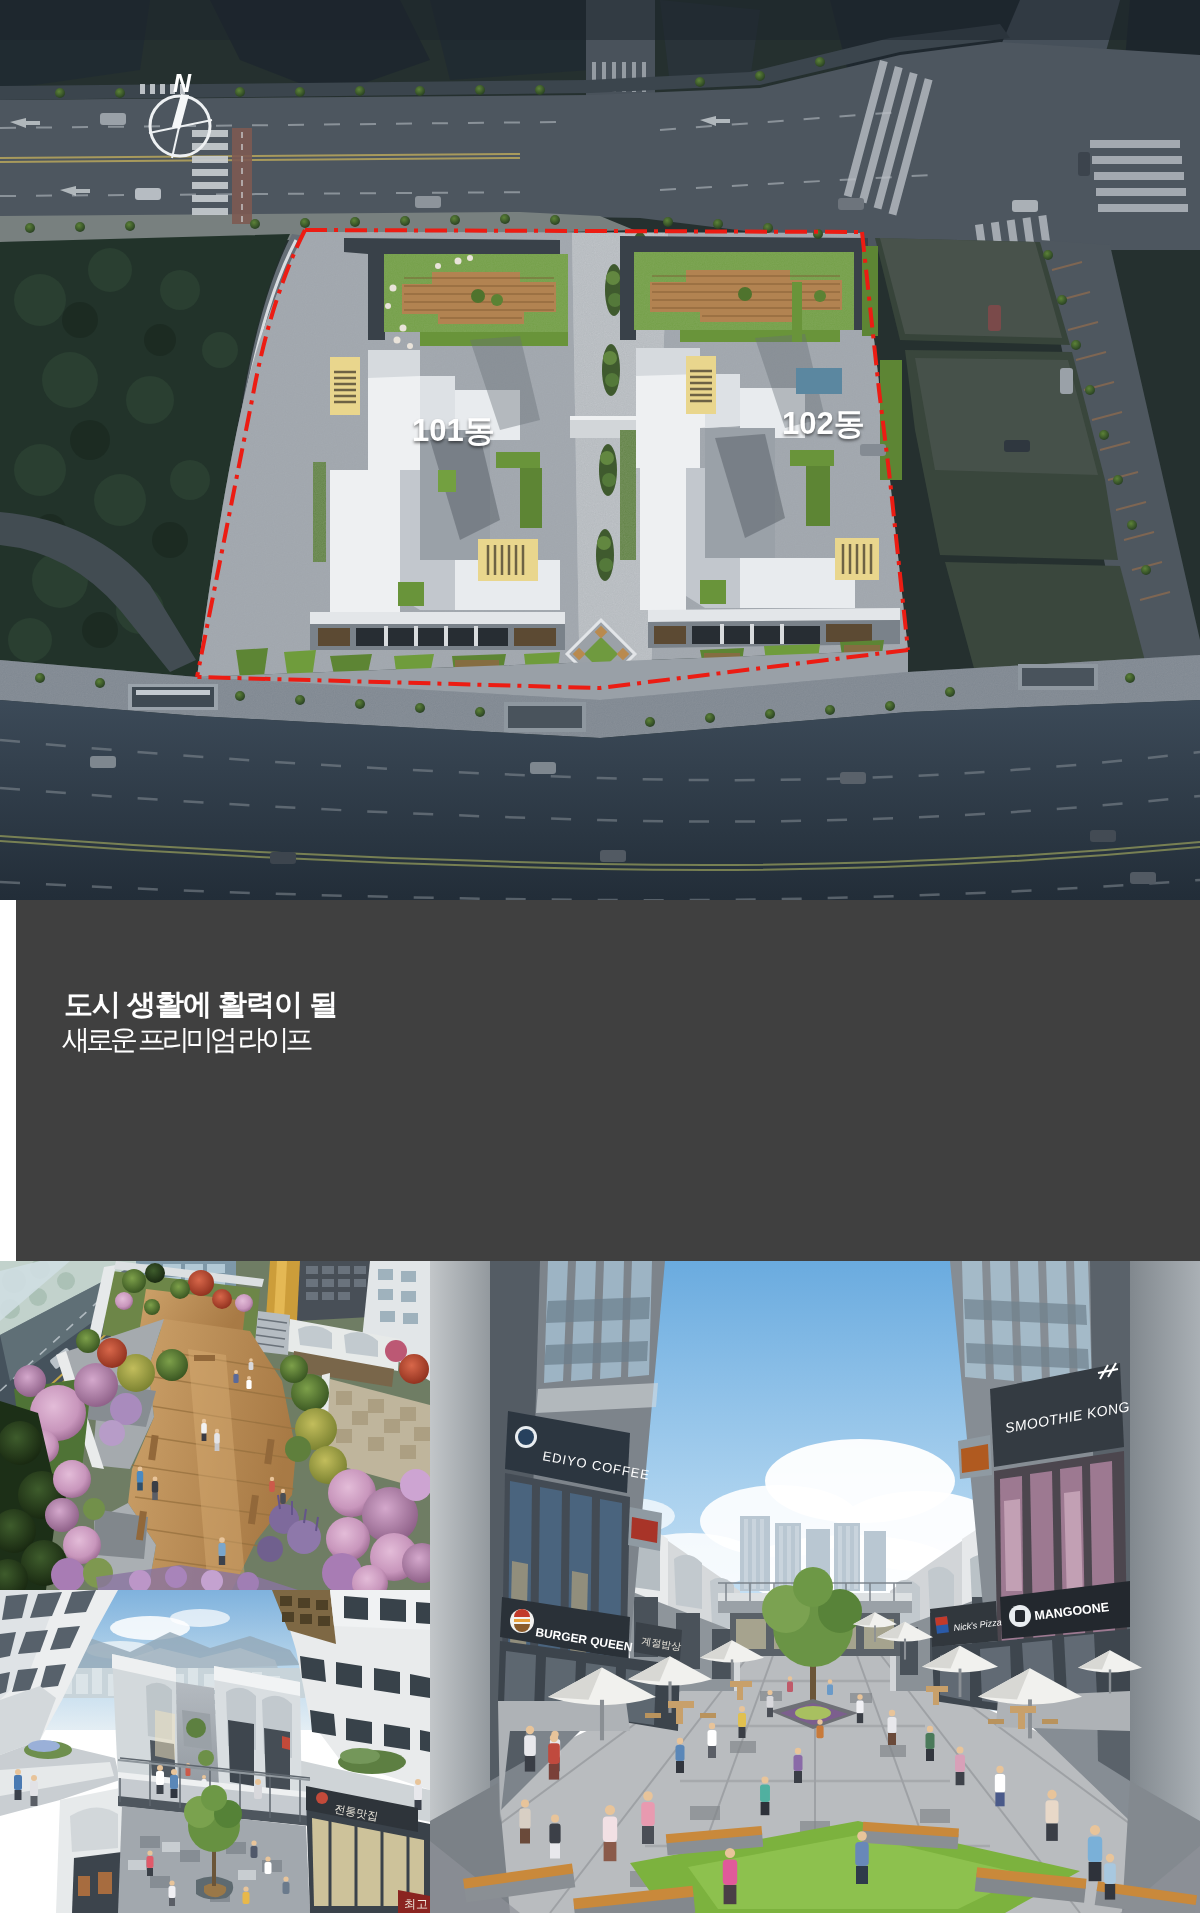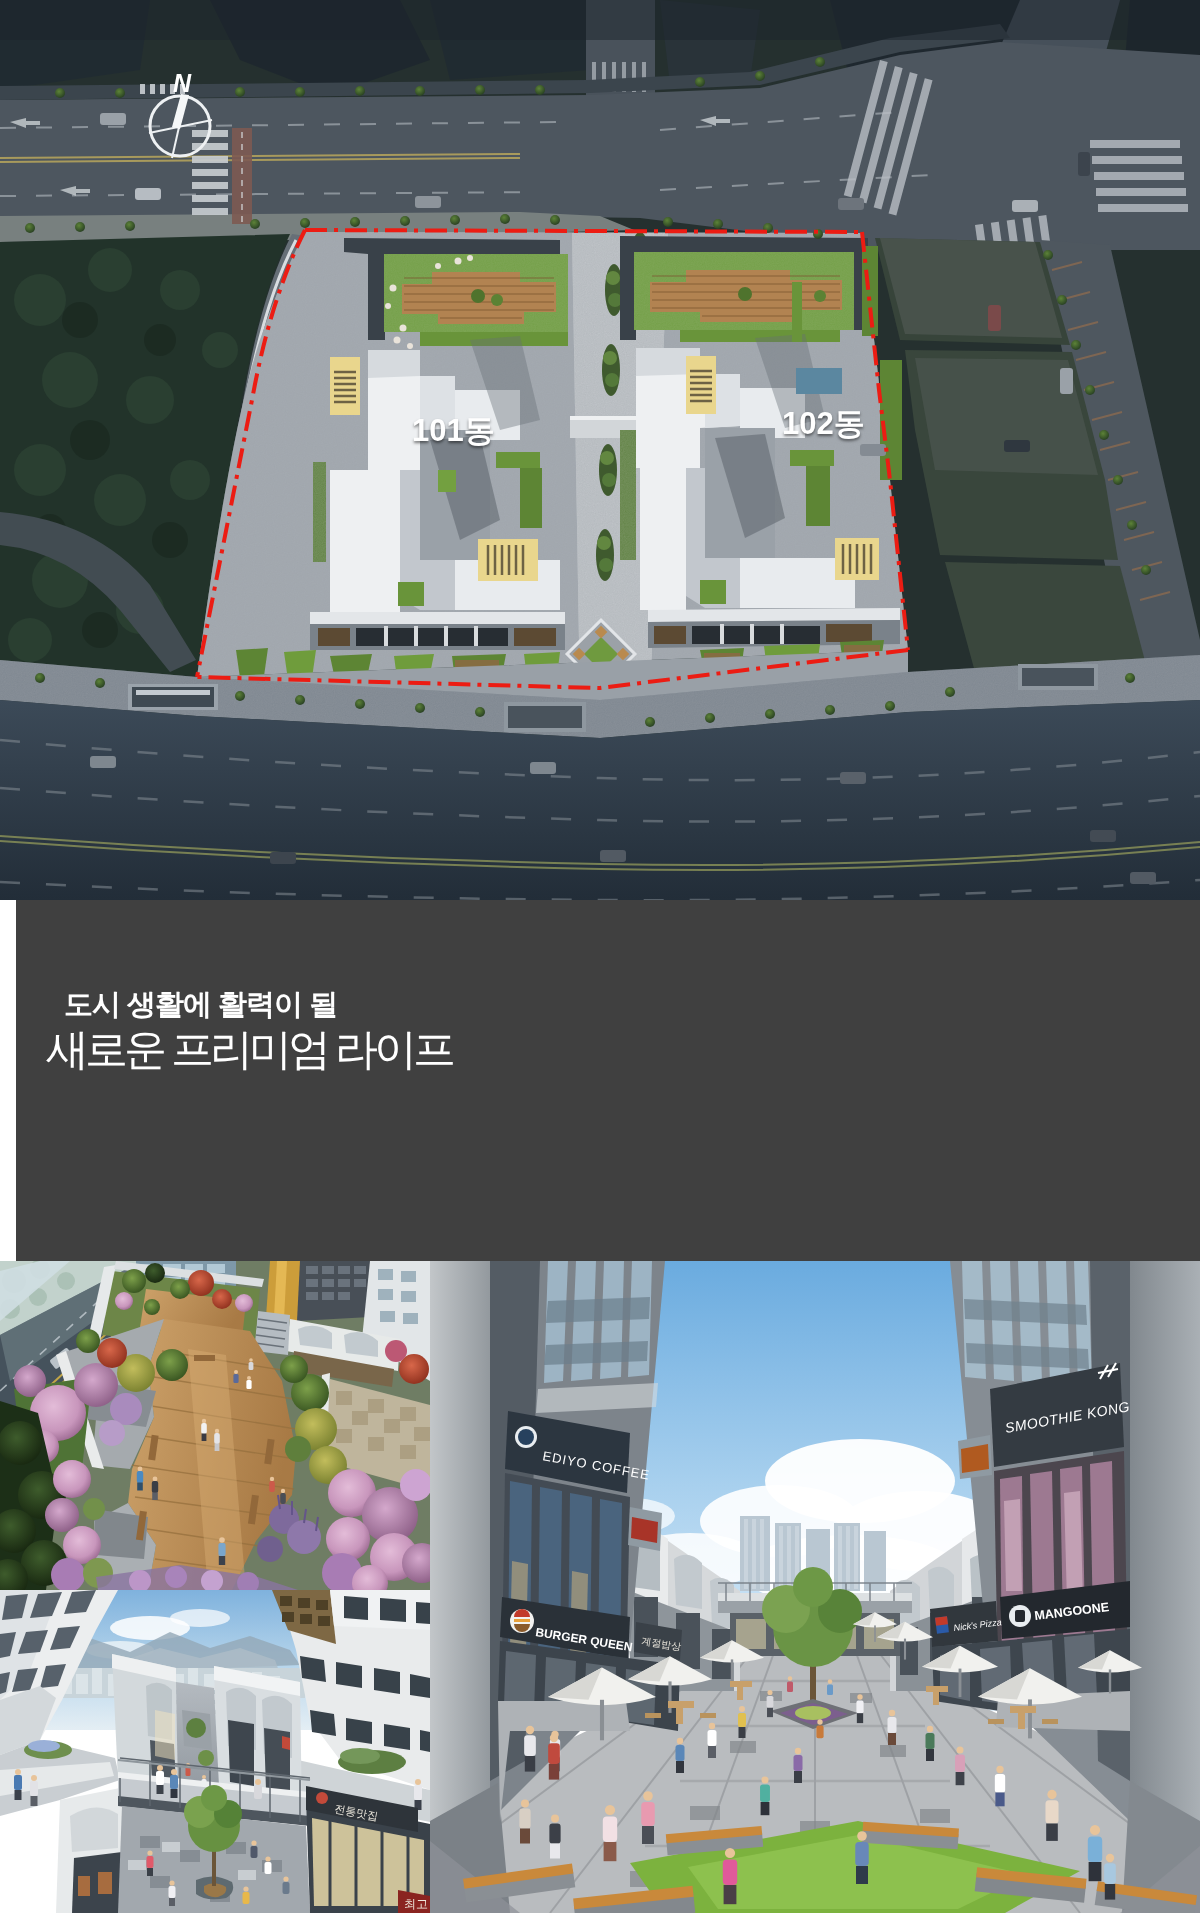--- a/index.html
+++ b/index.html
@@ -510,21 +510,21 @@
 
   <path d="M0 0 L1200 0 L1200 40 L0 40 Z" fill="#1b242c" opacity="0.5"></path>
 </svg>
 </div>
 </div>
 
 <div class="abs" style="left:0;top:900px;width:1200px;height:437px;background:#404040;margin-left:16px;">
 
   <div class="abs" style="left:48px;top:85px;font-size:29px;font-weight:bold;color:#ffffff;letter-spacing:-1px;">도시 생활에 활력이 될</div>
 
-  <div class="abs" style="left:30px;top:121px;font-size:43px;font-weight:normal;color:#ffffff;letter-spacing:-4px;text-align:center;">새로운 프리미엄 라이프</div>
+  <div class="abs" style="left:46px;top:121px;font-size:28px;font-weight:normal;color:#ffffff;letter-spacing:-4px;text-align:center;">새로운 프리미엄 라이프</div>
 
 </div>
 
 <div class="abs" style="left:0;top:1261px;width:430px;height:329px;">
 <svg width="430" height="329" viewBox="0 0 430 329" xmlns="http://www.w3.org/2000/svg">
   <defs>
     <radialGradient id="rg_pink" cx="42%" cy="38%" r="68%">
       <stop offset="0" stop-color="#e3bcd8"></stop>
           <stop offset="0.65" stop-color="#c896bc"></stop>
           <stop offset="1" stop-color="#96648c"></stop>

